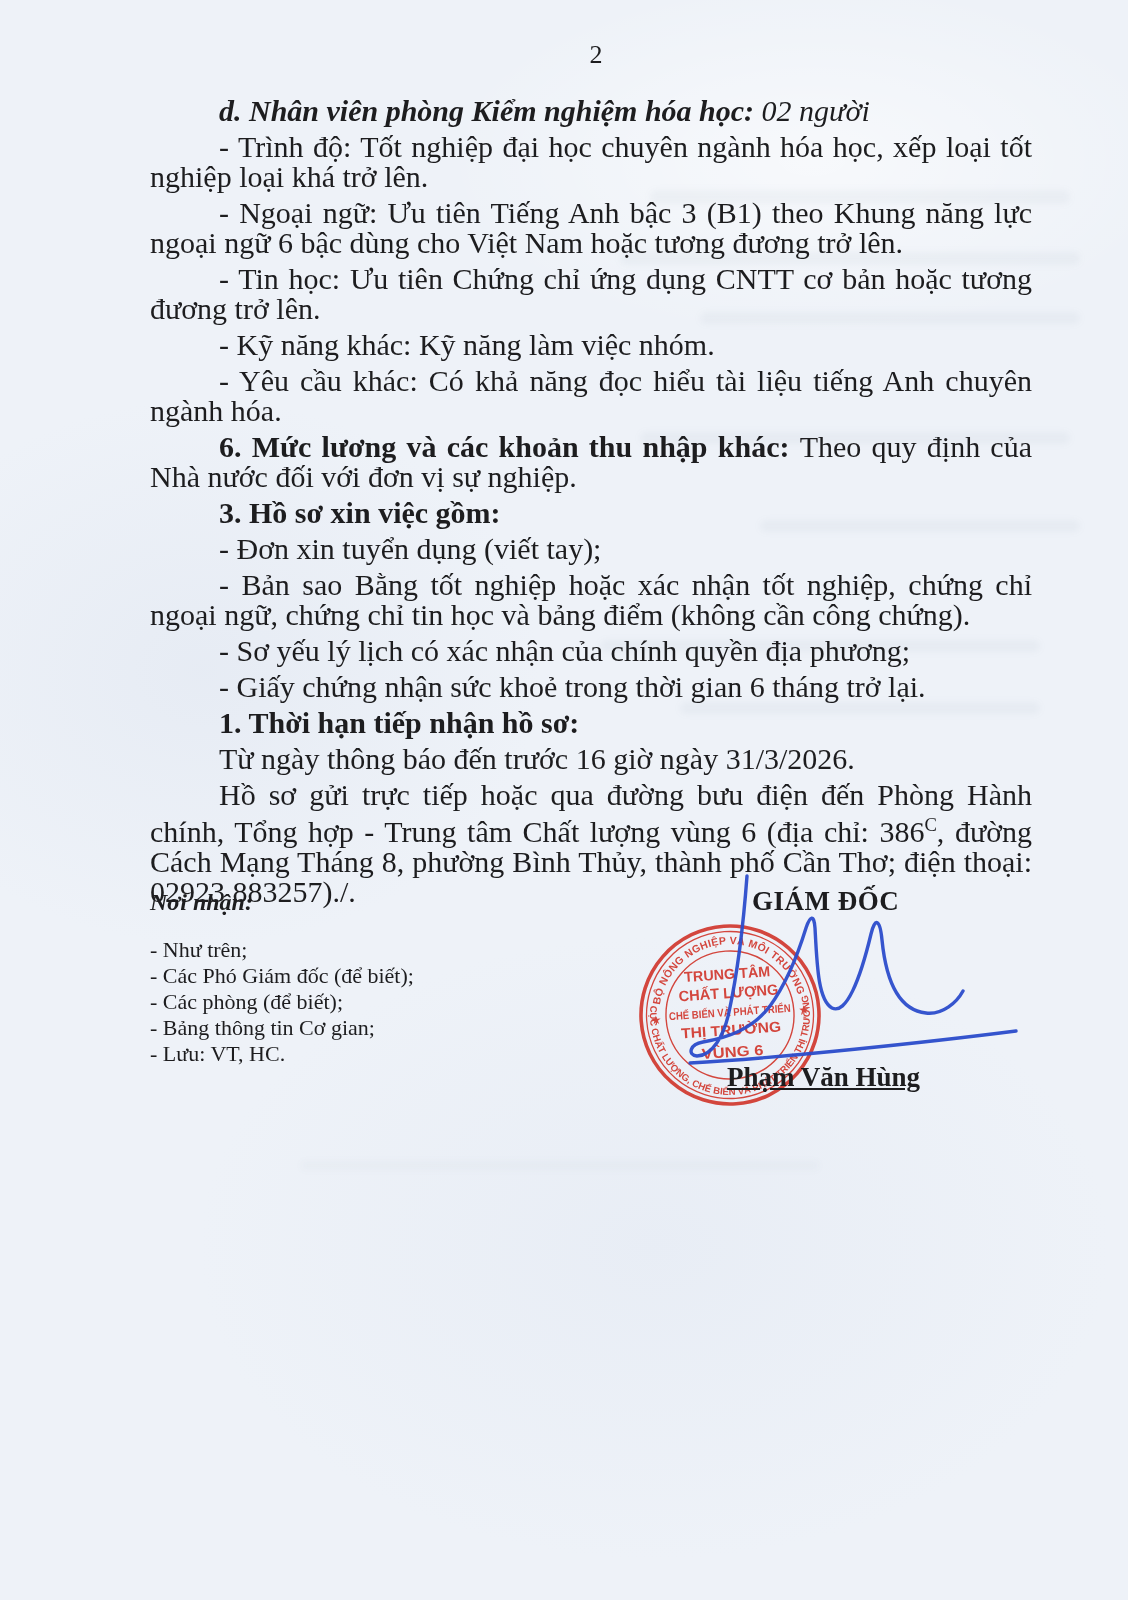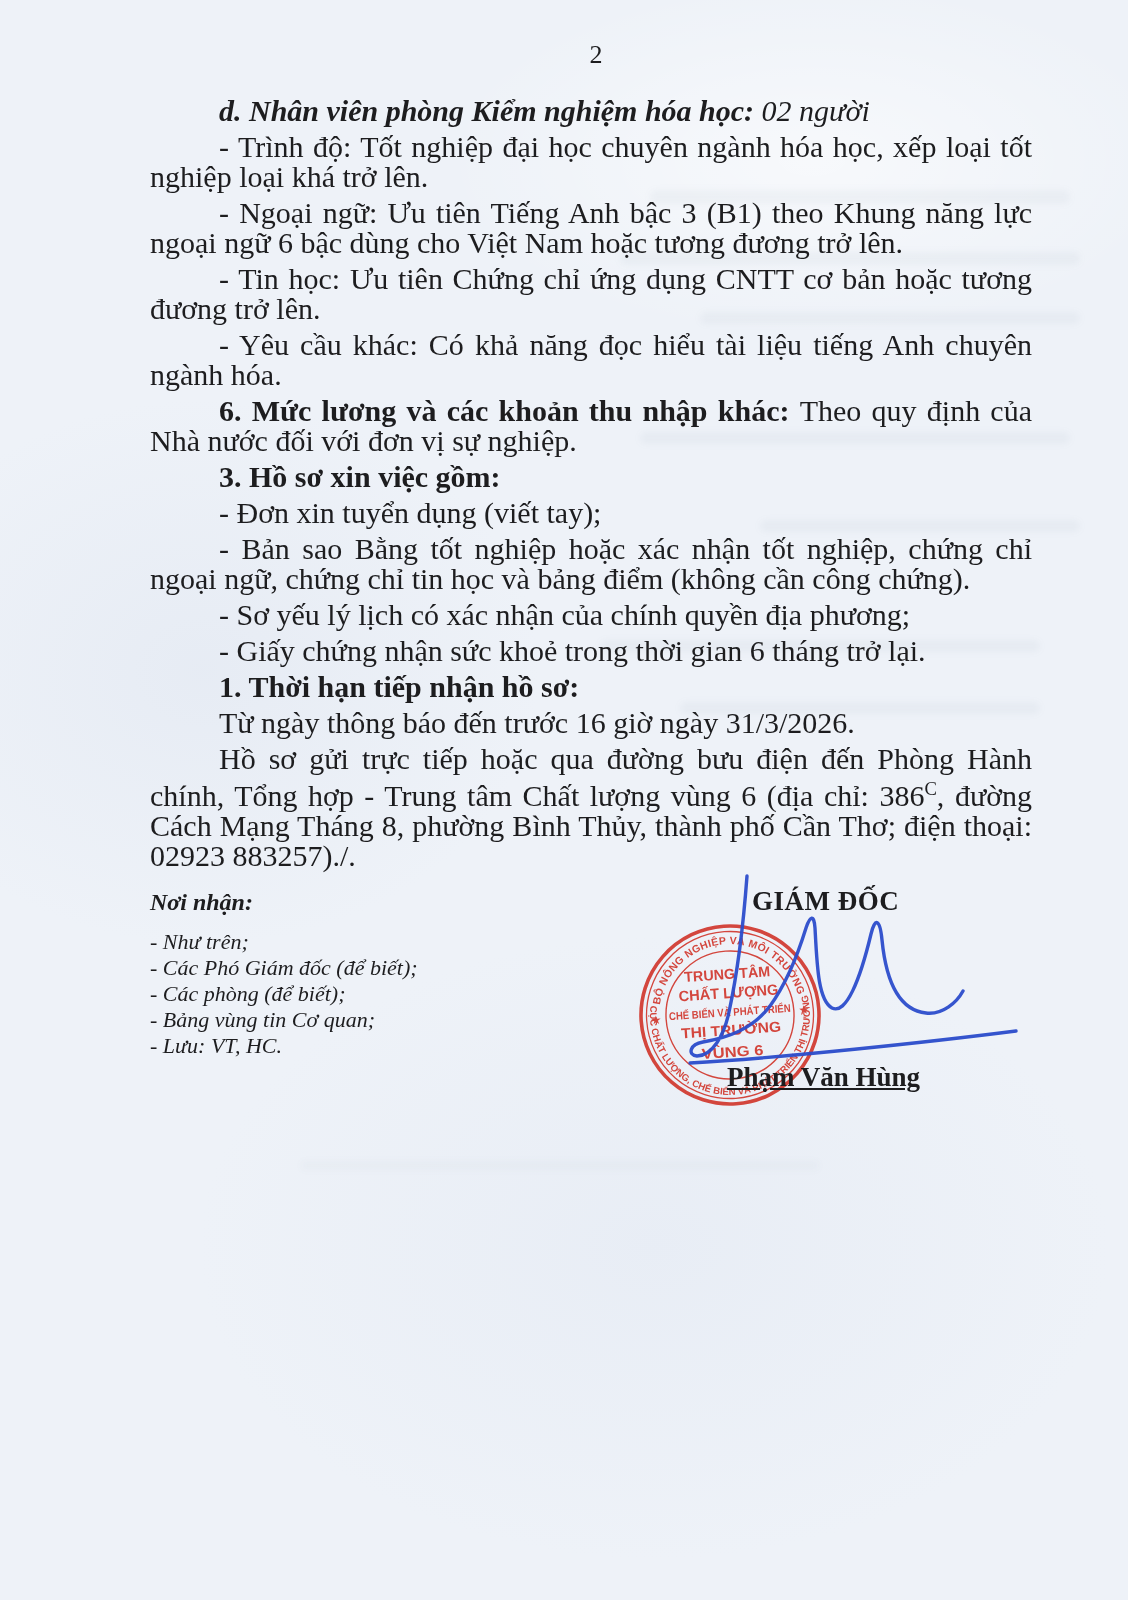--- a/index.html
+++ b/index.html
@@ -40,21 +40,21 @@
   .run-b{font-weight:bold;}
   .run-i{font-style:italic;}
   .run-bi{font-weight:bold;font-style:italic;}
   .run-sup{vertical-align:super;font-size:62%;}
   .recipients{
     position:absolute;left:150px;top:888px;width:420px;
   }
   .recipients-label{
     font-weight:bold;font-style:italic;font-size:24px;line-height:28px;
   }
-  .recipient-list{margin-top:13px;font-style:italic;}
+  .recipient-list{margin-top:21px;}
   .recipient-item{font-size:22px;line-height:26px;}
   .sign-title{
     position:absolute;left:752px;top:886px;
     font-weight:bold;font-size:27px;letter-spacing:.5px;
   }
   .signer-name{
     position:absolute;left:727px;top:1062px;
     font-weight:bold;font-size:27px;text-decoration:underline;
   }
   .stamp{
@@ -84,39 +84,40 @@
   <div class="ghost" style="left:680px;top:702px;width:360px;height:12px;"></div>
   <div class="ghost" style="left:300px;top:1160px;width:520px;height:11px;opacity:.6;"></div>
 
   <div class="page-number">2</div>
 
   <div class="content" id="paragraphs">
       <div class="para"><span class="run-bi">d. Nhân viên phòng Kiểm nghiệm hóa học: </span><span class="run-i">02 người</span></div>
       <div class="para"><span class="run-r">- Trình độ: Tốt nghiệp đại học chuyên ngành hóa học, xếp loại tốt nghiệp loại khá trở lên.</span></div>
       <div class="para"><span class="run-r">- Ngoại ngữ: Ưu tiên Tiếng Anh bậc 3 (B1) theo Khung năng lực ngoại ngữ 6 bậc dùng cho Việt Nam hoặc tương đương trở lên.</span></div>
       <div class="para"><span class="run-r">- Tin học: Ưu tiên Chứng chỉ ứng dụng CNTT cơ bản hoặc tương đương trở lên.</span></div>
+      <div class="para"><span class="run-r">- Kỹ năng khác: Kỹ năng làm việc nhóm.</span></div>
       <div class="para"><span class="run-r">- Yêu cầu khác: Có khả năng đọc hiểu tài liệu tiếng Anh chuyên ngành hóa.</span></div>
       <div class="para"><span class="run-b">6. Mức lương và các khoản thu nhập khác: </span><span class="run-r">Theo quy định của Nhà nước đối với đơn vị sự nghiệp.</span></div>
       <div class="para"><span class="run-b">3. Hồ sơ xin việc gồm:</span></div>
       <div class="para"><span class="run-r">- Đơn xin tuyển dụng (viết tay);</span></div>
       <div class="para"><span class="run-r">- Bản sao Bằng tốt nghiệp hoặc xác nhận tốt nghiệp, chứng chỉ ngoại ngữ, chứng chỉ tin học và bảng điểm (không cần công chứng).</span></div>
       <div class="para"><span class="run-r">- Sơ yếu lý lịch có xác nhận của chính quyền địa phương;</span></div>
       <div class="para"><span class="run-r">- Giấy chứng nhận sức khoẻ trong thời gian 6 tháng trở lại.</span></div>
       <div class="para"><span class="run-b">1. Thời hạn tiếp nhận hồ sơ:</span></div>
       <div class="para"><span class="run-r">Từ ngày thông báo đến trước 16 giờ ngày 31/3/2026.</span></div>
       <div class="para"><span class="run-r">Hồ sơ gửi trực tiếp hoặc qua đường bưu điện đến Phòng Hành chính, Tổng hợp - Trung tâm Chất lượng vùng 6 (địa chỉ: 386</span><span class="run-sup">C</span><span class="run-r">, đường Cách Mạng Tháng 8, phường Bình Thủy, thành phố Cần Thơ; điện thoại: 02923 883257)./.</span></div>
     </div>
 
   <div class="recipients">
     <div class="recipients-label">Nơi nhận:</div>
     <div class="recipient-list" id="recipient-list">
         <div class="recipient-item">- Như trên;</div>
         <div class="recipient-item">- Các Phó Giám đốc (để biết);</div>
         <div class="recipient-item">- Các phòng (để biết);</div>
-        <div class="recipient-item">- Bảng vùng tin Cơ quan;</div>
+        <div class="recipient-item">- Bảng thông tin Cơ gian;</div>
         <div class="recipient-item">- Lưu: VT, HC.</div>
       </div>
   </div>
 
   <div class="sign-title">GIÁM ĐỐC</div>
 
   <svg class="stamp" viewBox="0 0 200 200">
     <g fill="none" stroke="#d23a30">
       <circle cx="100" cy="100" r="89" stroke-width="3.6"></circle>
       <circle cx="100" cy="100" r="83.5" stroke-width="1.3"></circle>

